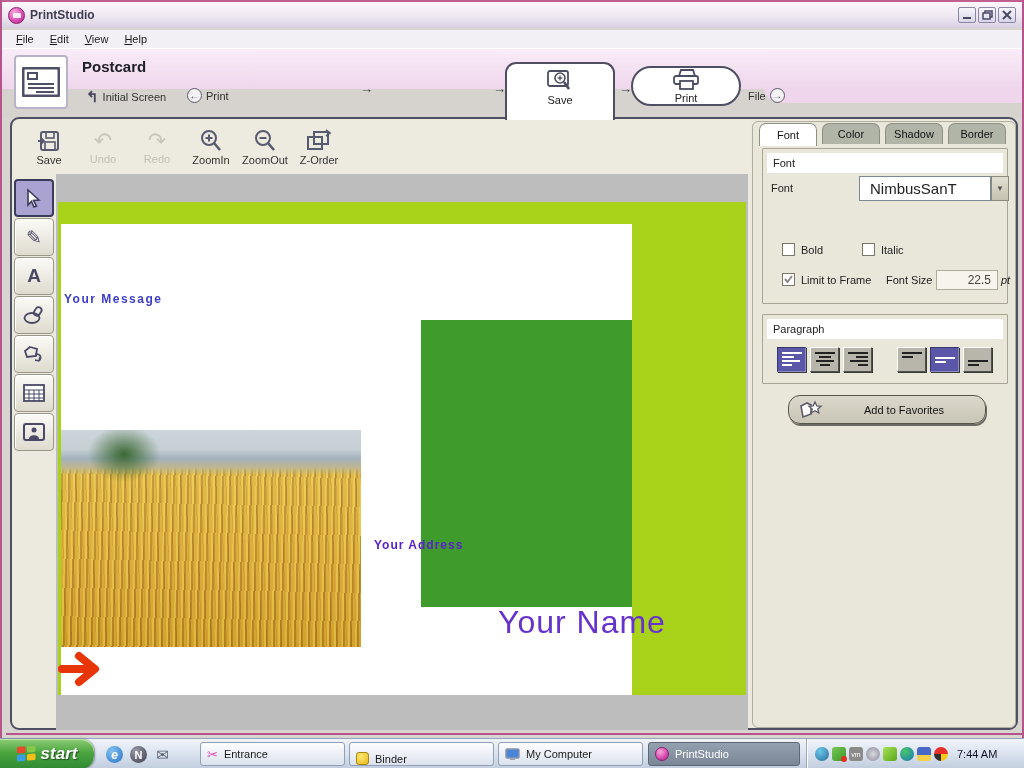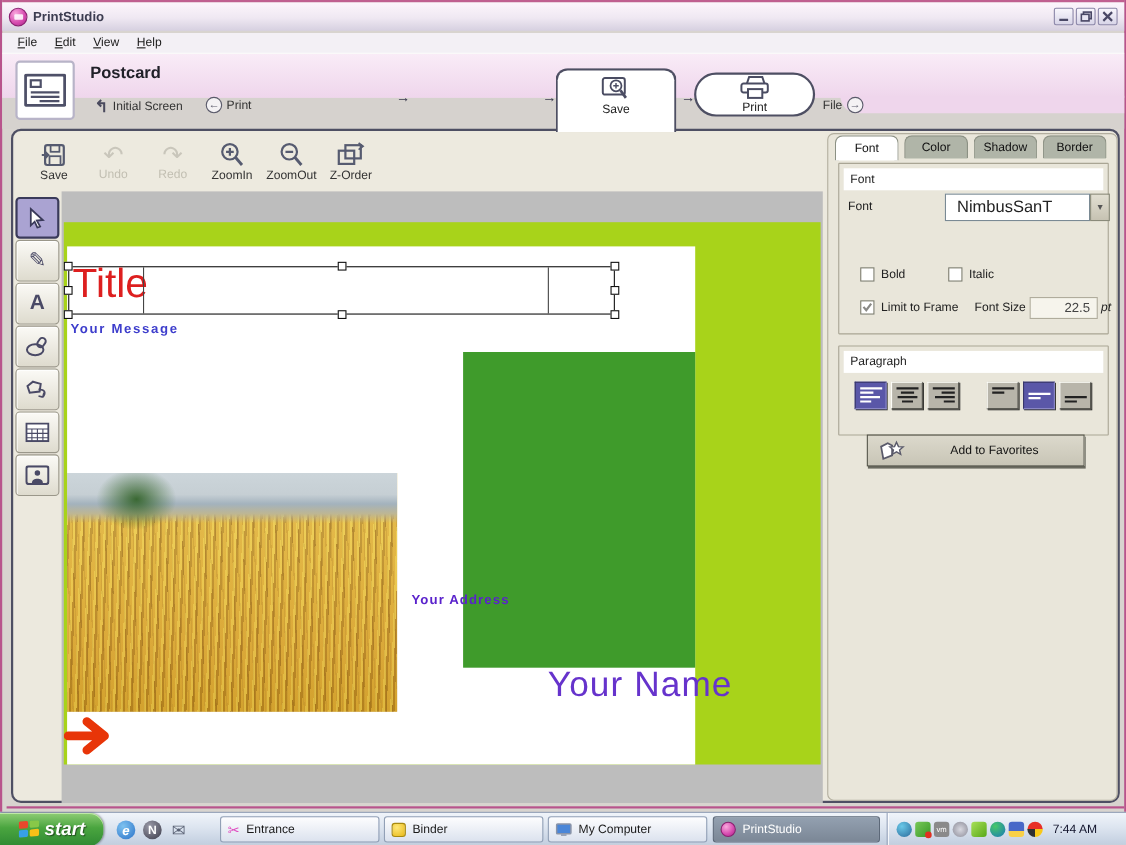--- a/index.html
+++ b/index.html
@@ -105,21 +105,21 @@
   .cb { position:absolute; width:13px; height:13px; background:#fff; border:1px solid #7a7a6a; }
   .size-input { position:absolute; left:173px; top:121px; width:62px; height:20px; background:#f6f4ec;
     border:1px solid #b0ac9c; font-size:12px; color:#444; display:flex; align-items:center;
     justify-content:flex-end; padding-right:6px; }
   .align-btn { position:absolute; top:32px; width:29px; height:25px; background:#b8b5aa;
     border:1px solid; border-color:#fdfdf8 #50504a #50504a #fdfdf8; box-shadow:1px 1px 0 #3a3a36;
     display:flex; align-items:center; justify-content:center; }
   .align-btn.selected { background:#5a57a8; border-color:#38366a #8e8cc8 #8e8cc8 #38366a; }
   .fav-btn { position:absolute; left:35px; top:273px; width:198px; height:29px;
     background:linear-gradient(180deg,#dcd9cc,#c8c5b6); border:1px solid #55554a;
-    box-shadow:1px 2px 0 #6a6a60; border-radius:0; display:flex; align-items:center; }
+    box-shadow:1px 2px 0 #6a6a60; border-radius:12px; display:flex; align-items:center; }
   .fav-btn .lbl { font-size:11px; color:#111; margin:0 auto; }
 
   
   .taskbar { position:absolute; left:0; top:738px; width:1024px; height:30px;
     background:linear-gradient(180deg,#f0f4fa 0%,#dde5f0 45%,#c2cedf 100%);
     border-top:1px solid #94a2ba; }
   .startbtn { position:absolute; left:0; top:0; width:94px; height:30px;
     background:linear-gradient(180deg,#8fcd76 0%,#4aa53f 45%,#2f8a33 100%);
     border-radius:0 13px 13px 0; box-shadow:inset 0 1px 0 #c0e8a8, 1px 0 2px rgba(0,0,0,.4);
     display:flex; align-items:center; justify-content:center; gap:5px; }
@@ -333,33 +333,20 @@
       </div>
     </div>
 
     <div class="canvas">
       <div class="postcard">
         <div class="card-white"></div>
 
         <div class="photo"></div>
         <div class="green-rect"></div>
 
-        <div class="sel-box">
-          <span class="title-txt">Title</span>
-          <span class="vline" style="left:67px;"></span>
-          <span class="vline" style="left:435px;"></span>
-          <span class="hdl" style="left:-5px; top:-5px;"></span>
-          <span class="hdl" style="left:244px; top:-5px;"></span>
-          <span class="hdl" style="right:-5px; top:-5px;"></span>
-          <span class="hdl" style="left:-5px; top:17px;"></span>
-          <span class="hdl" style="right:-5px; top:17px;"></span>
-          <span class="hdl" style="left:-5px; bottom:-5px;"></span>
-          <span class="hdl" style="left:244px; bottom:-5px;"></span>
-          <span class="hdl" style="right:-5px; bottom:-5px;"></span>
-        </div>
 
         <span class="msg-txt">Your Message</span>
         <span class="addr-txt">Your Address</span>
         <span class="name-txt">Your Name</span>
 
         <span class="abs" style="left:0px; top:444px;">
           <svg width="46" height="46" viewBox="0 0 46 46">
               <path d="M4 23 H33 M21 10 L37 23 L21 36" fill="none" stroke="#e83508" stroke-width="8" stroke-linecap="round" stroke-linejoin="round"></path>
             </svg>
         </span>
@@ -389,21 +376,21 @@
           <svg width="11" height="11" viewBox="0 0 11 11">
               <path d="M2 5 L4.5 8 L9 2" fill="none" stroke="#8a8a86" stroke-width="2"></path>
             </svg>
         </span>
         <span class="flabel" style="left:38px; top:125px;">Limit to Frame</span>
         <span class="flabel" style="left:123px; top:125px;">Font Size</span>
         <span class="size-input">22.5</span>
         <span class="flabel" style="left:238px; top:125px;font-style:italic;">pt</span>
       </div>
 
-      <div class="group" style="top:192px; height:82px;">
+      <div class="group" style="top:192px; height:70px;">
         <div class="group-hdr">Paragraph</div>
         <span class="align-btn selected" style="left:14px;">
           <svg width="22" height="19">
               <path d="M1 3 H21 M1 7 H13 M1 11 H19 M1 15 H11" stroke="#fff" stroke-width="2"></path>
             </svg>
           </span>
         <span class="align-btn" style="left:47px;">
           <svg width="22" height="19">
               <path d="M1 3 H21 M5 7 H17 M2 11 H20 M6 15 H16" stroke="#222" stroke-width="2"></path>
             </svg>
@@ -461,21 +448,21 @@
   </div>
 
   <span class="ql-icon" style="left:106px; background:radial-gradient(circle at 35% 30%,#7ec2f0,#2a72c8); color:#fff; font-weight:bold; font-style:italic;">e</span>
   <span class="ql-icon" style="left:130px; background:radial-gradient(circle at 35% 30%,#9a9aa8,#3a3a48); color:#fff; font-weight:bold; font-size:11px;">N</span>
   <span class="ql-icon" style="left:154px; color:#5a6275; font-size:15px;">✉</span>
 
   <div class="taskbtn" style="left:200px; width:145px;">
     <span style="color:#e04ac0; font-size:13px;">✂</span>
     <span class="lbl">Entrance</span>
   </div>
-  <div class="taskbtn" style="left:349px; width:145px;">
+  <div class="taskbtn" style="left:349px; width:145px;align-items:flex-end;">
     <span style="width:13px;height:13px;border-radius:3px;background:radial-gradient(circle at 35% 30%,#ffe878,#e8b818);border:1px solid #a88a10;"></span>
     <span class="lbl">Binder</span>
   </div>
   <div class="taskbtn" style="left:498px; width:145px;">
     <span>
         <svg width="15" height="13" viewBox="0 0 15 13">
           <rect x="1" y="1" width="13" height="9" rx="1" fill="#4a86d8" stroke="#8a94a8" stroke-width="1.4"></rect>
           <rect x="5" y="10" width="5" height="2" fill="#9aa4b8"></rect>
         </svg>
       </span>

